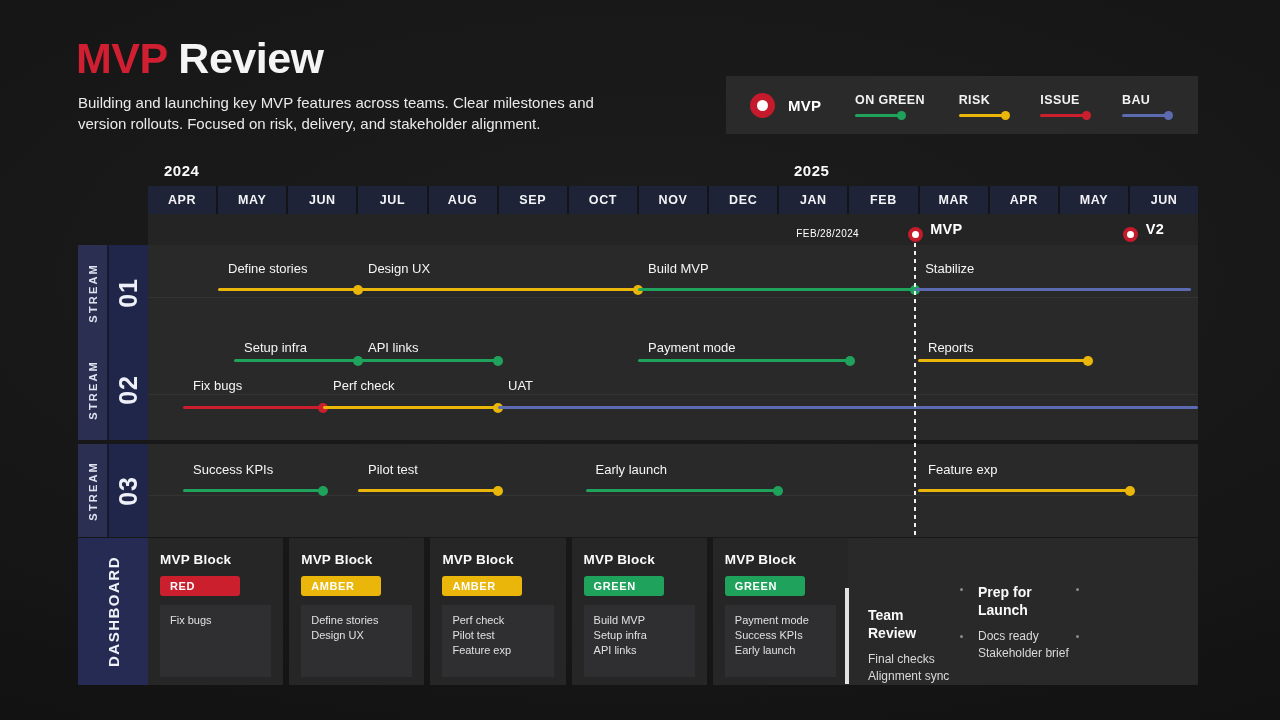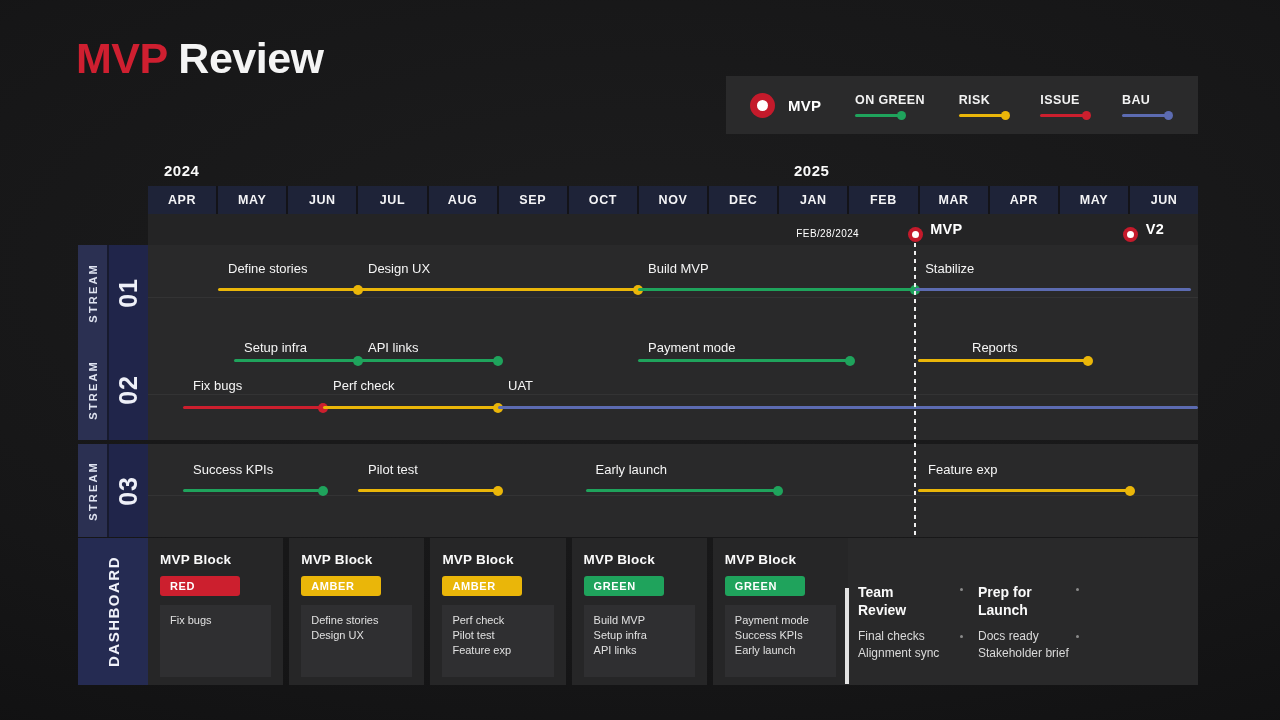--- a/index.html
+++ b/index.html
@@ -62,20 +62,21 @@
   .section-title{font-size:14px;font-weight:bold;color:#fafafa;line-height:1.25;max-width:78px}
   .section-items{margin-top:9px;font-size:12px;line-height:1.4;color:#dadada;white-space:nowrap}
   .ddot{position:absolute;width:3px;height:3px;border-radius:50%;background:#8b8b8b}
 </style>
 </head>
 <body>
 
 <div class="slide">
 
   <div class="title"><span class="accent">MVP</span> <span>Review</span></div>
+  <div class="subtitle">Building and launching key MVP features across teams. Clear milestones and version rollouts. Focused on risk, delivery, and stakeholder alignment.</div>
 
   <div class="legend">
     <div class="legend-mvp">
       <span class="mvp-marker">
           <span class="inner"></span>
         </span>
       <span class="mvp-label">MVP</span>
     </div>
 
   <div class="legend-item">
@@ -164,21 +165,21 @@
         <div class="tdot" style="left: 205px; top: 15.5px; background: rgb(31, 163, 92);"></div>
         <div class="tlabel" style="left: 96.1px; top: 0px;">Setup infra</div>
         <div class="tline" style="left: 210px; width: 140px; top: 19px; background: rgb(31, 163, 92);"></div>
         <div class="tdot" style="left: 345px; top: 15.5px; background: rgb(31, 163, 92);"></div>
         <div class="tlabel" style="left: 220px; top: 0px;">API links</div>
         <div class="tline" style="left: 490px; width: 212.1px; top: 19px; background: rgb(31, 163, 92);"></div>
         <div class="tdot" style="left: 697.1px; top: 15.5px; background: rgb(31, 163, 92);"></div>
         <div class="tlabel" style="left: 500px; top: 0px;">Payment mode</div>
         <div class="tline" style="left: 770px; width: 170.1px; top: 19px; background: rgb(234, 182, 9);"></div>
         <div class="tdot" style="left: 935.1px; top: 15.5px; background: rgb(234, 182, 9);"></div>
-        <div class="tlabel" style="left: 780px; top: 0px; margin-left: 44px;">Reports</div>
+        <div class="tlabel" style="left: 780px; top: 0px;">Reports</div>
         <div class="tline" style="left: 35px; width: 140px; top: 66px; background: rgb(204, 31, 46);"></div>
         <div class="tdot" style="left: 170px; top: 62.5px; background: rgb(204, 31, 46);"></div>
         <div class="tlabel" style="left: 45px; top: 38px;">Fix bugs</div>
         <div class="tline" style="left: 175px; width: 175px; top: 66px; background: rgb(234, 182, 9);"></div>
         <div class="tdot" style="left: 345px; top: 62.5px; background: rgb(234, 182, 9);"></div>
         <div class="tlabel" style="left: 185px; top: 38px;">Perf check</div>
         <div class="tline" style="left: 350px; width: 700px; top: 66px; background: rgb(92, 107, 177);"></div>
         <div class="tlabel" style="left: 360px; top: 38px;">UAT</div>
       </div>
       <div class="stream-label" style="top: 444px; height: 93px;">
@@ -247,21 +248,21 @@
         <div class="card-title">MVP Block</div>
         <div class="pill" style="background: rgb(31, 163, 92);">GREEN</div>
         <div class="card-list">
           <div class="card-item">Payment mode</div>
           <div class="card-item">Success KPIs</div>
           <div class="card-item">Early launch</div>
         </div>
       </div>
     </div>
   <div class="right-panel" id="right-panel">
-      <div class="section" style="left: 10px;">
+      <div class="section" style="left: 20px; margin-top: 23px;">
         <div class="section-title">Team Review</div>
         <div class="section-items">
           <div class="summary-item">Final checks</div>
           <div class="summary-item">Alignment sync</div>
         </div>
       </div>
       <div class="section" style="left: 130px;">
         <div class="section-title">Prep for Launch</div>
         <div class="section-items">
           <div class="summary-item">Docs ready</div>

